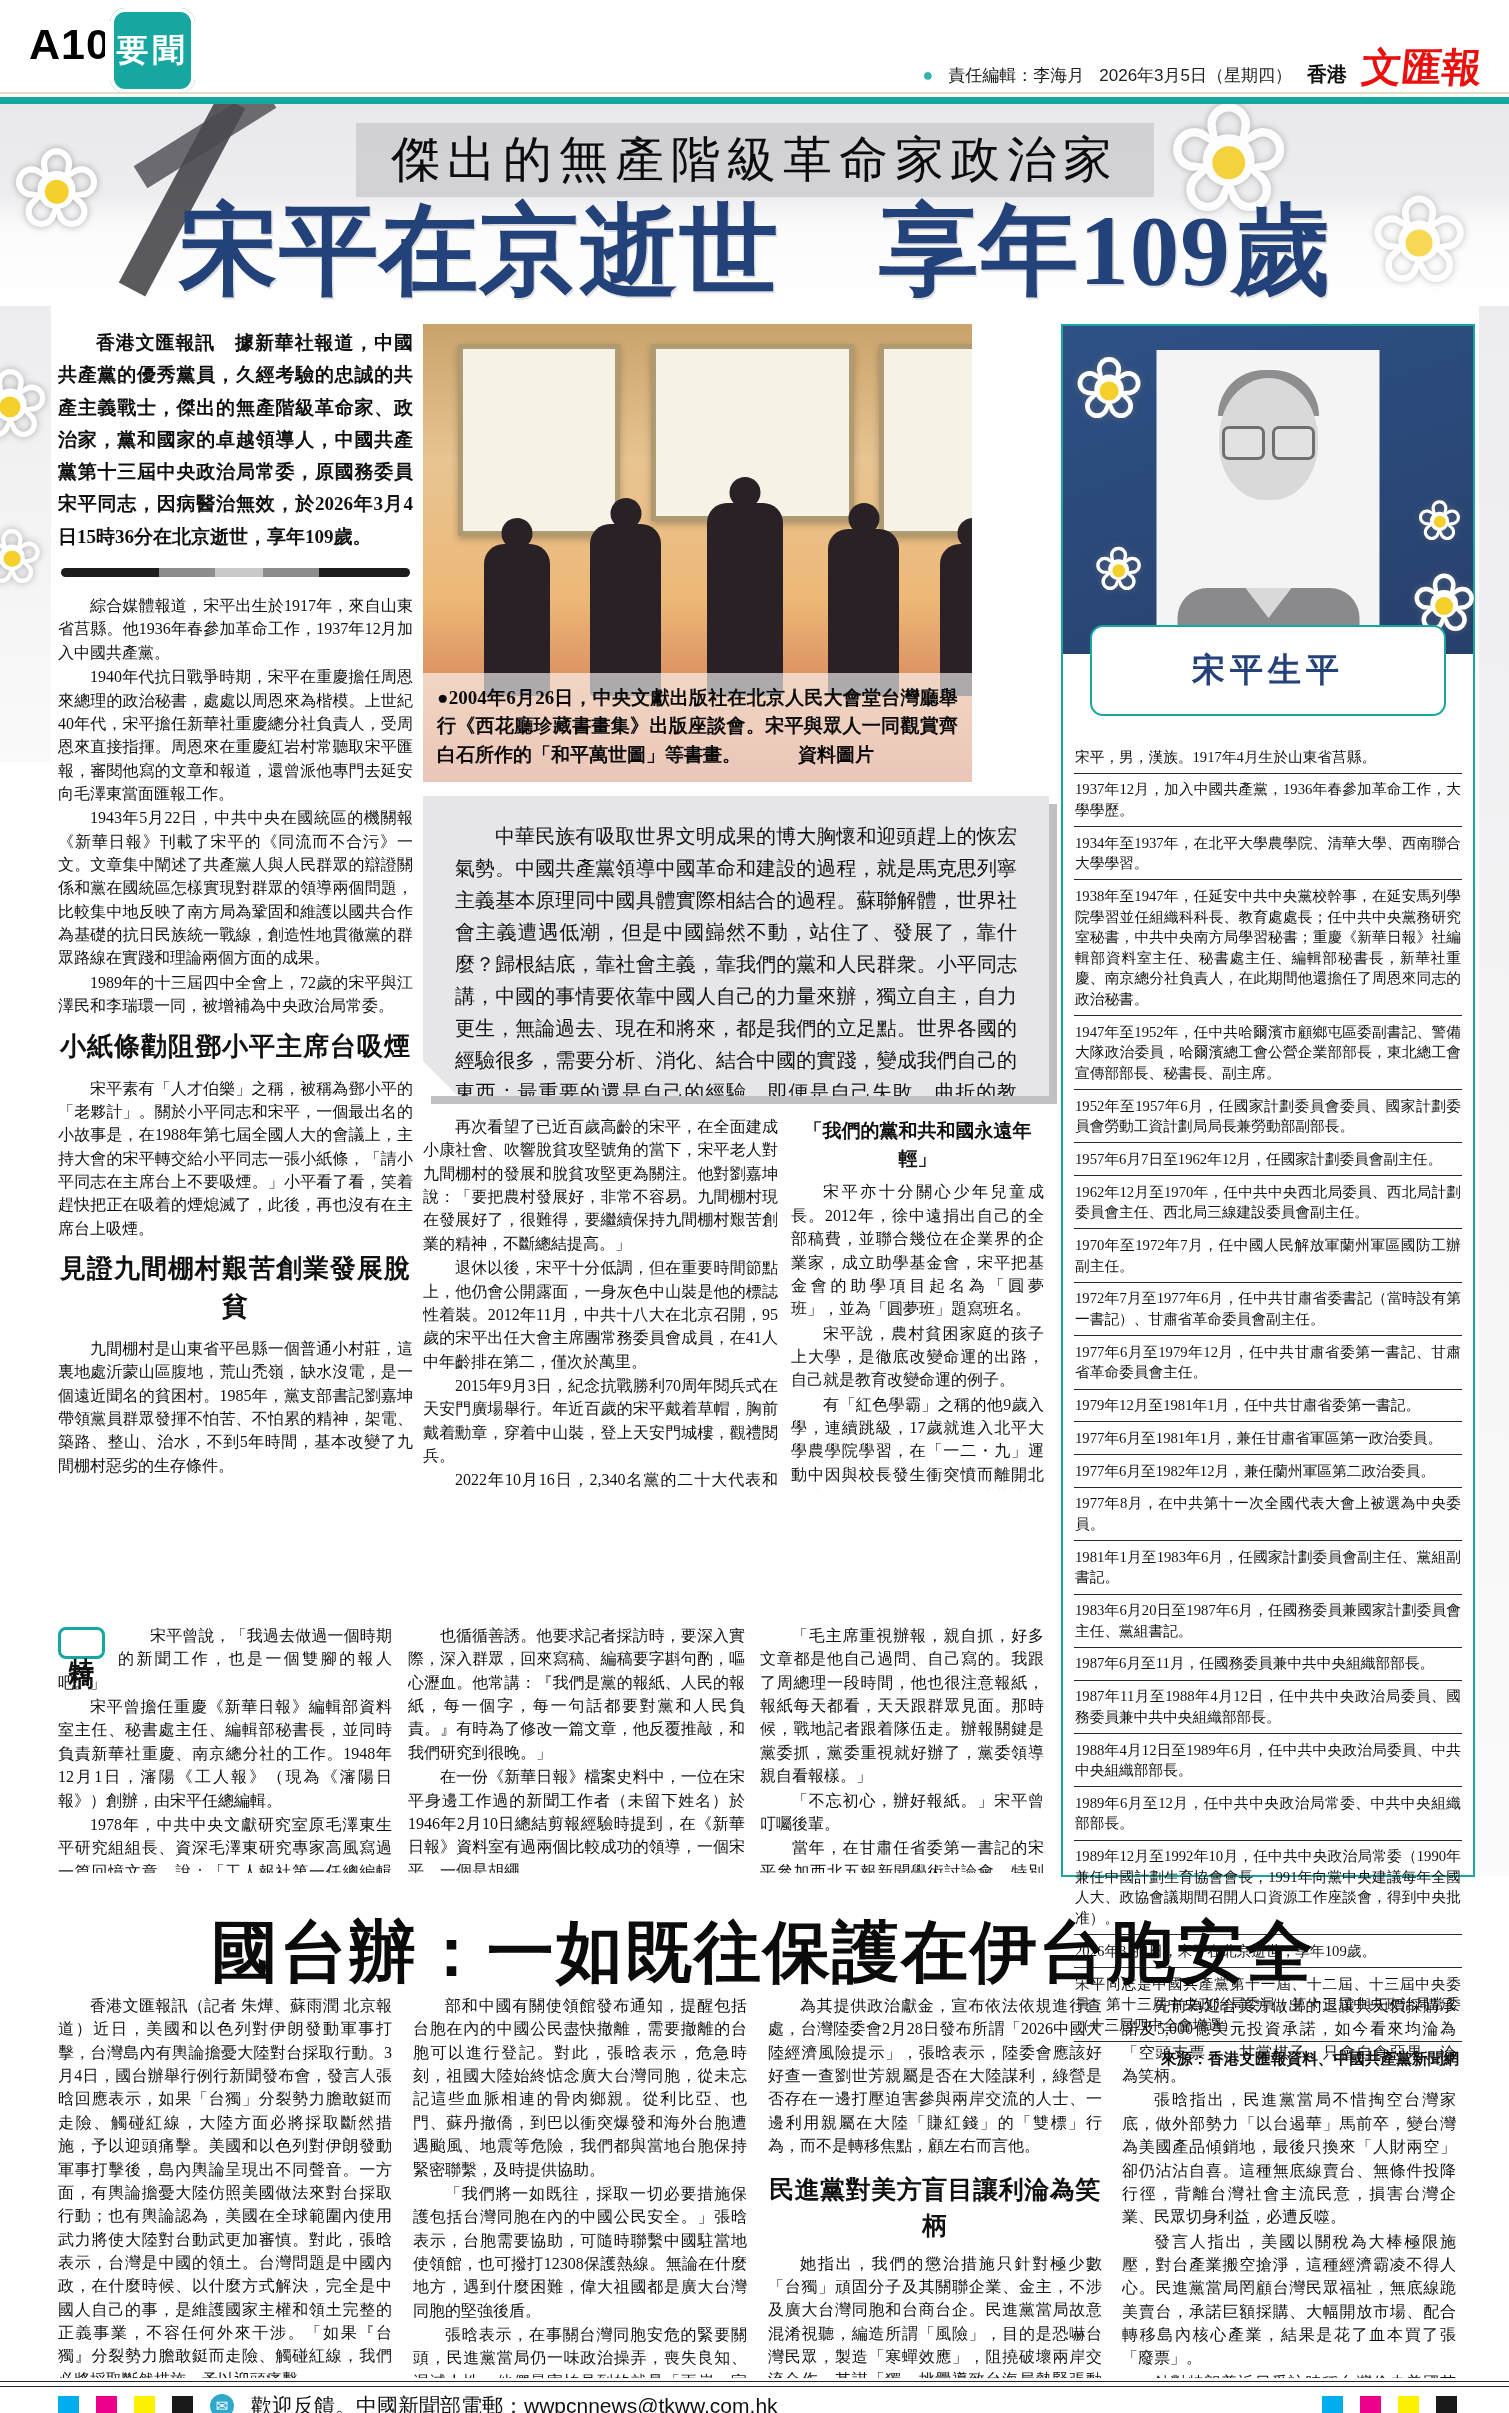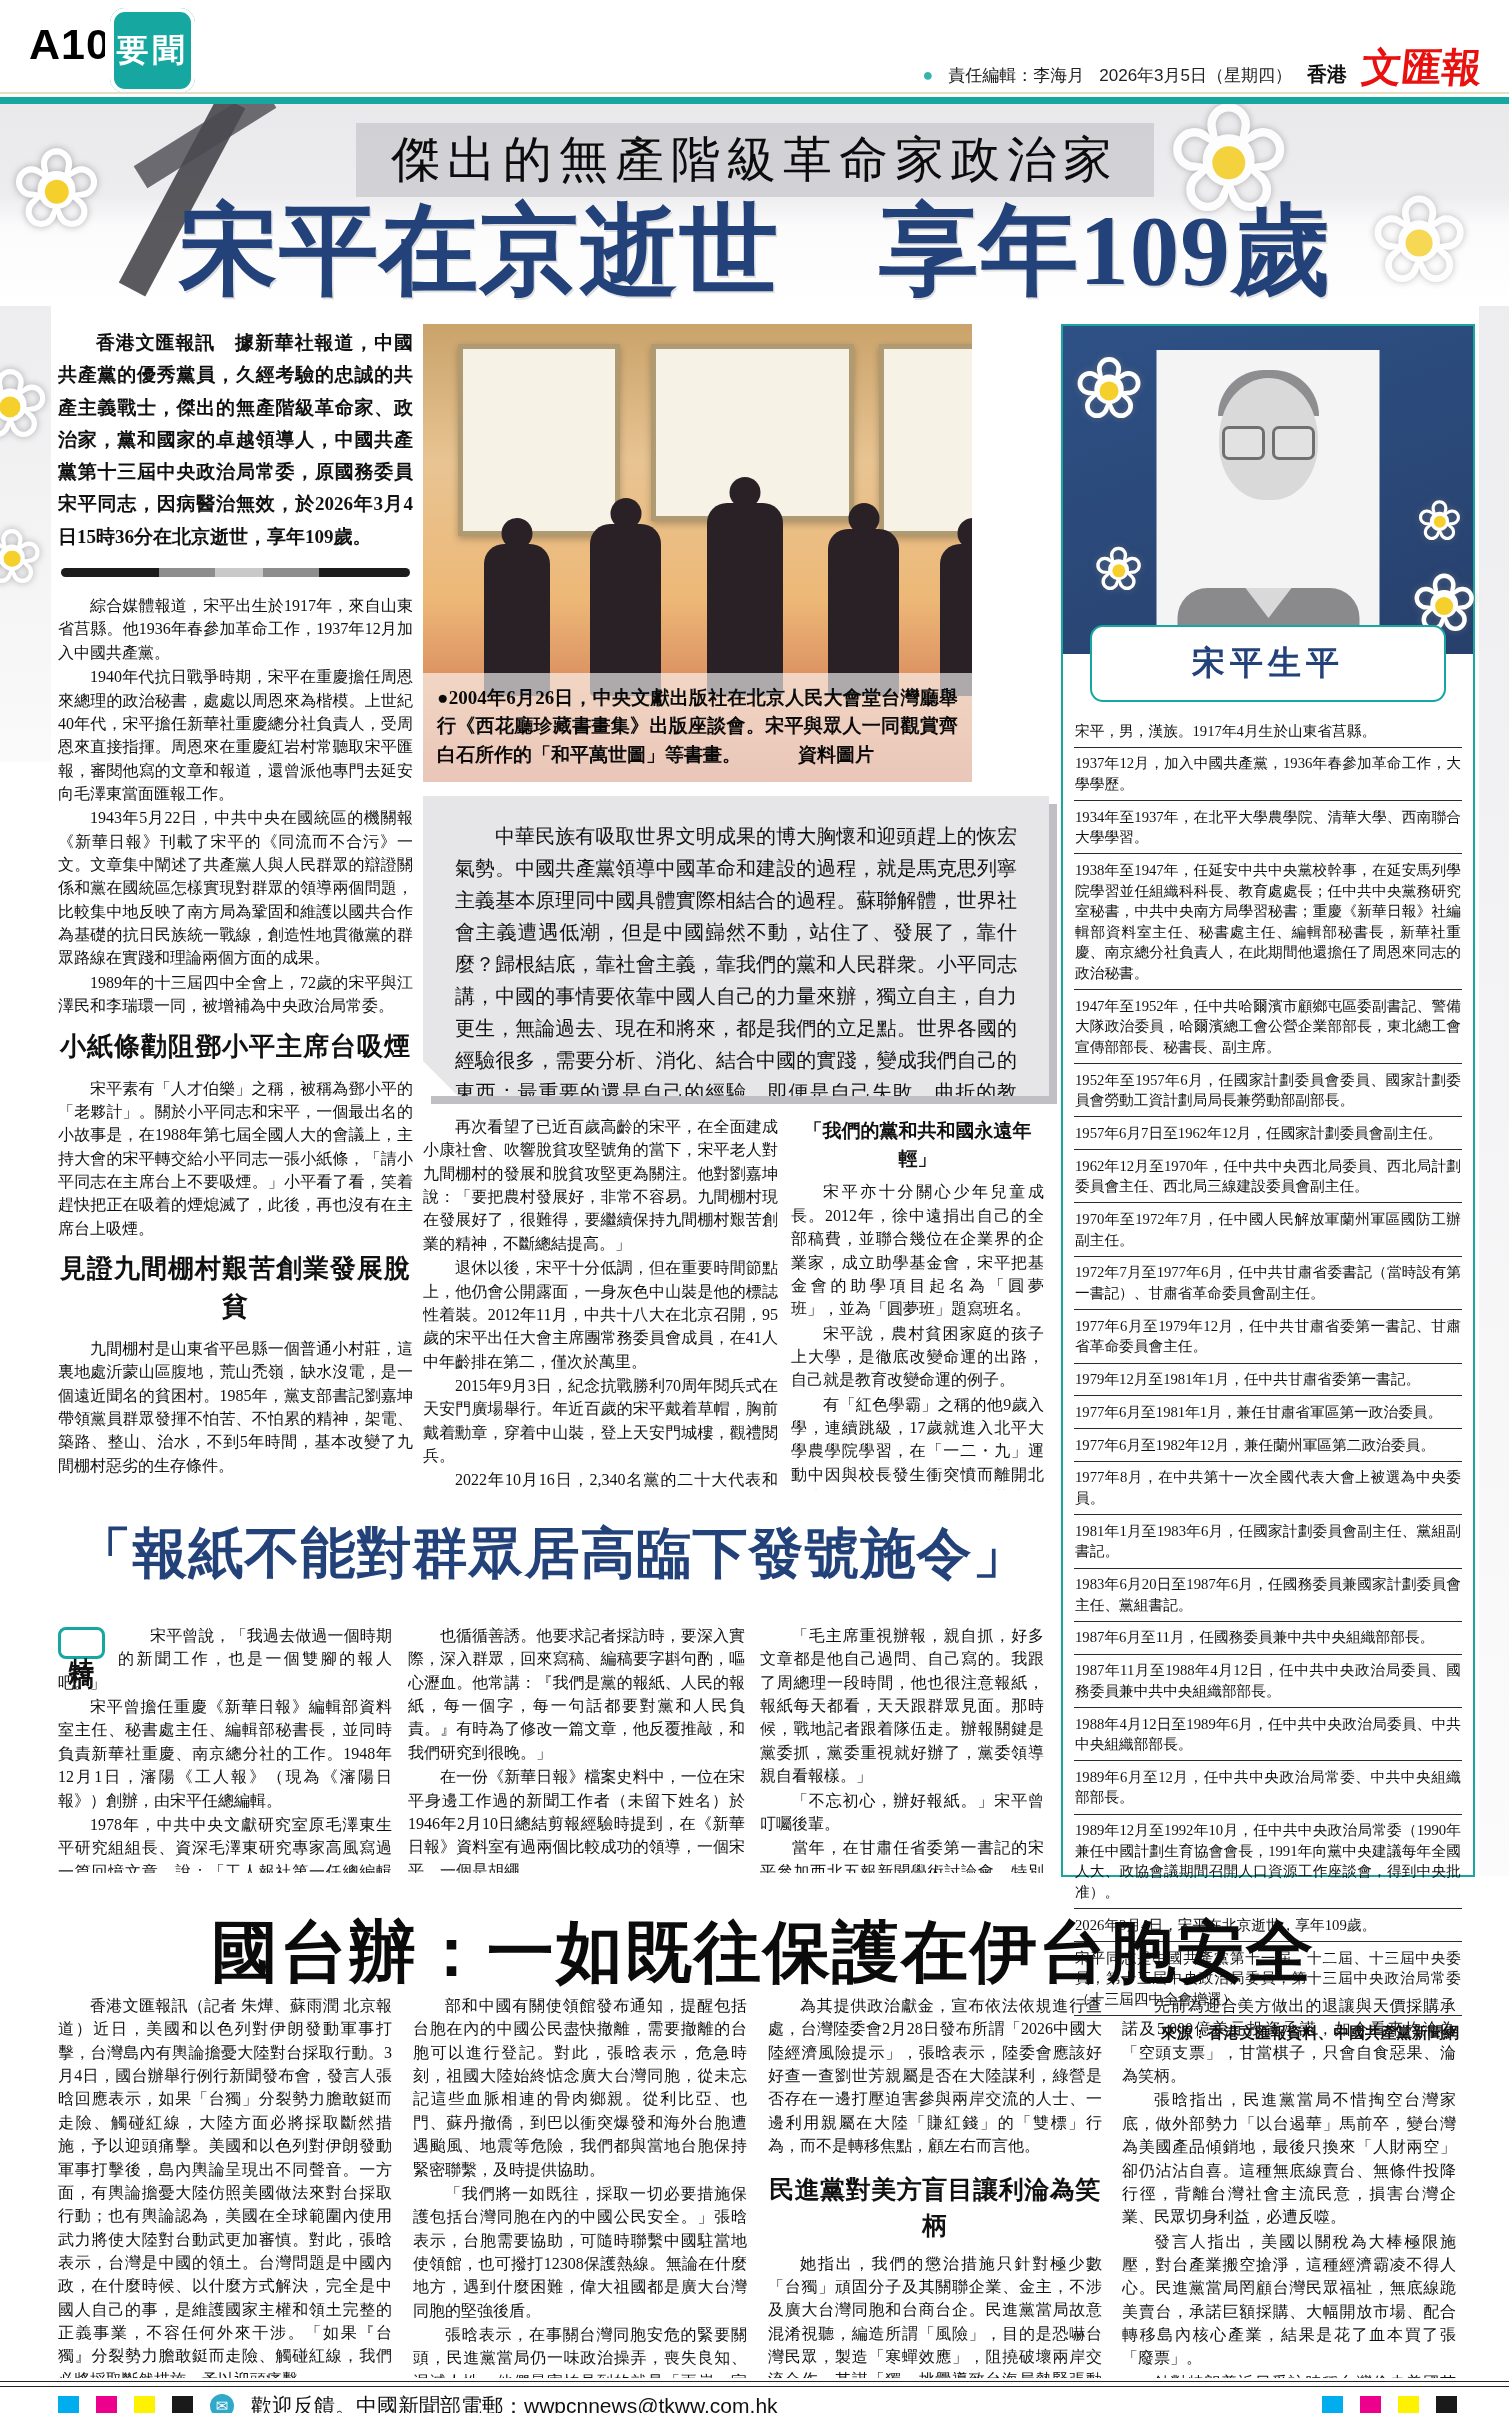--- a/index.html
+++ b/index.html
@@ -64,22 +64,22 @@
   .portrait{position:absolute;left:50%;top:24px;transform:translateX(-50%);width:223px;height:334px;background:#f4f4f4;overflow:hidden;}
   .p-face{position:absolute;left:50%;top:28px;transform:translateX(-50%);width:99px;height:122px;border-radius:50% 50% 46% 46%;background:#d9d9d9;}
   .p-hair{position:absolute;left:50%;top:20px;transform:translateX(-50%);width:101px;height:46px;border-radius:51px 51px 0 0;background:#8e8e90;}
   .p-glasses{position:absolute;left:50%;top:76px;transform:translateX(-50%);display:flex;gap:7px;}
   .p-glasses i{width:37px;height:28px;border:3.5px solid #6f6f72;border-radius:7px;display:block;background:rgba(255,255,255,.25);}
   .p-suit{position:absolute;left:50%;bottom:0;transform:translateX(-50%);width:182px;height:96px;background:#8a8a8c;border-radius:30px 30px 0 0;}
   .p-collar{position:absolute;left:50%;bottom:66px;transform:translateX(-50%);width:0;height:0;
             border-left:23px solid transparent;border-right:23px solid transparent;border-top:30px solid #d9d9d9;}
   .p-years{position:absolute;left:0;bottom:0;width:100%;background:#1e1e22;color:#fff;text-align:center;
            font:17px "Liberation Sans",sans-serif;padding:5px 0;letter-spacing:2px;}
-  .sb-title{position:relative;margin:-29px auto 0 auto;width:86%;background:#fff;border:2.5px solid #16a7a0;border-radius:13px;
-            text-align:center;font-weight:bold;font-size:33px;color:#24427a;padding:14px 0;letter-spacing:5px;}
+  .sb-title{position:relative;margin:-29px auto 12px auto;width:86%;background:#fff;border:2.5px solid #16a7a0;border-radius:13px;
+            text-align:center;font-weight:bold;font-size:33px;color:#24427a;padding:21px 0;letter-spacing:5px;}
   .tl{padding:13px 11px 5px 11px;}
   .tl-item{font-size:14.7px;line-height:1.4;text-align:justify;padding:5.6px 1px;border-bottom:1.5px solid #2a2a2a;}
   .tl-item:last-of-type{border-bottom:none;}
   .tl-source{font-weight:bold;font-size:15.7px;text-align:right;padding:7px 3px 0 0;}
   
   .feat-headline{position:absolute;left:51px;top:1517px;width:1003px;text-align:center;white-space:nowrap;
                  font-weight:bold;font-size:55px;color:#24427a;letter-spacing:1px;}
   .feat-badge{float:left;width:33px;margin:3px 13px 5px 0;border:3px solid #16a7a0;border-radius:8px;
               padding:8px 4px;writing-mode:vertical-rl;text-orientation:upright;
               font:bold 25px "Liberation Serif",serif;letter-spacing:5px;background:#fff;}
@@ -228,21 +228,20 @@
       <div class="tl-item">1987年11月至1988年4月12日，任中共中央政治局委員、國務委員兼中共中央組織部部長。</div>
       <div class="tl-item">1988年4月12日至1989年6月，任中共中央政治局委員、中共中央組織部部長。</div>
       <div class="tl-item">1989年6月至12月，任中共中央政治局常委、中共中央組織部部長。</div>
       <div class="tl-item">1989年12月至1992年10月，任中共中央政治局常委（1990年兼任中國計劃生育協會會長，1991年向黨中央建議每年全國人大、政協會議期間召開人口資源工作座談會，得到中央批准）。</div>
       <div class="tl-item">2026年3月4日，宋平在北京逝世，享年109歲。</div>
       <div class="tl-item">宋平同志是中國共產黨第十一屆、十二屆、十三屆中央委員，第十三屆中央政治局委員，第十三屆中央政治局常委（十三屆四中全會增選）。</div>
       <div class="tl-source">來源：香港文匯報資料、中國共產黨新聞網</div>
     </div>
   </div>
 
-  <div class="feat-headline">「報紙不能對群眾居高臨下發號施令」</div>
   <div class="col bt" style="left:58px;top:1624px;width:334px;height:249px;">
     <div class="feat-badge">特稿</div>
     <p>宋平曾說，「我過去做過一個時期的新聞工作，也是一個雙腳的報人吧。」</p>
     <p>宋平曾擔任重慶《新華日報》編輯部資料室主任、秘書處主任、編輯部秘書長，並同時負責新華社重慶、南京總分社的工作。1948年12月1日，瀋陽《工人報》（現為《瀋陽日報》）創辦，由宋平任總編輯。</p>
     <p>1978年，中共中央文獻研究室原毛澤東生平研究組組長、資深毛澤東研究專家高風寫過一篇回憶文章，說：「工人報社第一任總編輯宋平同志是著名的老一代新聞工作者，在他領導編輯部的工作中，對青年人要求十分嚴格，但</p>
   </div>
   <div class="col bt" style="left:408px;top:1624px;width:337px;height:249px;">
     <p>也循循善誘。他要求記者採訪時，要深入實際，深入群眾，回來寫稿、編稿要字斟句酌，嘔心瀝血。他常講：『我們是黨的報紙、人民的報紙，每一個字，每一句話都要對黨和人民負責。』有時為了修改一篇文章，他反覆推敲，和我們研究到很晚。」</p>
     <p>在一份《新華日報》檔案史料中，一位在宋平身邊工作過的新聞工作者（未留下姓名）於1946年2月10日總結剪報經驗時提到，在《新華日報》資料室有過兩個比較成功的領導，一個宋平，一個是胡繩。</p>
 

